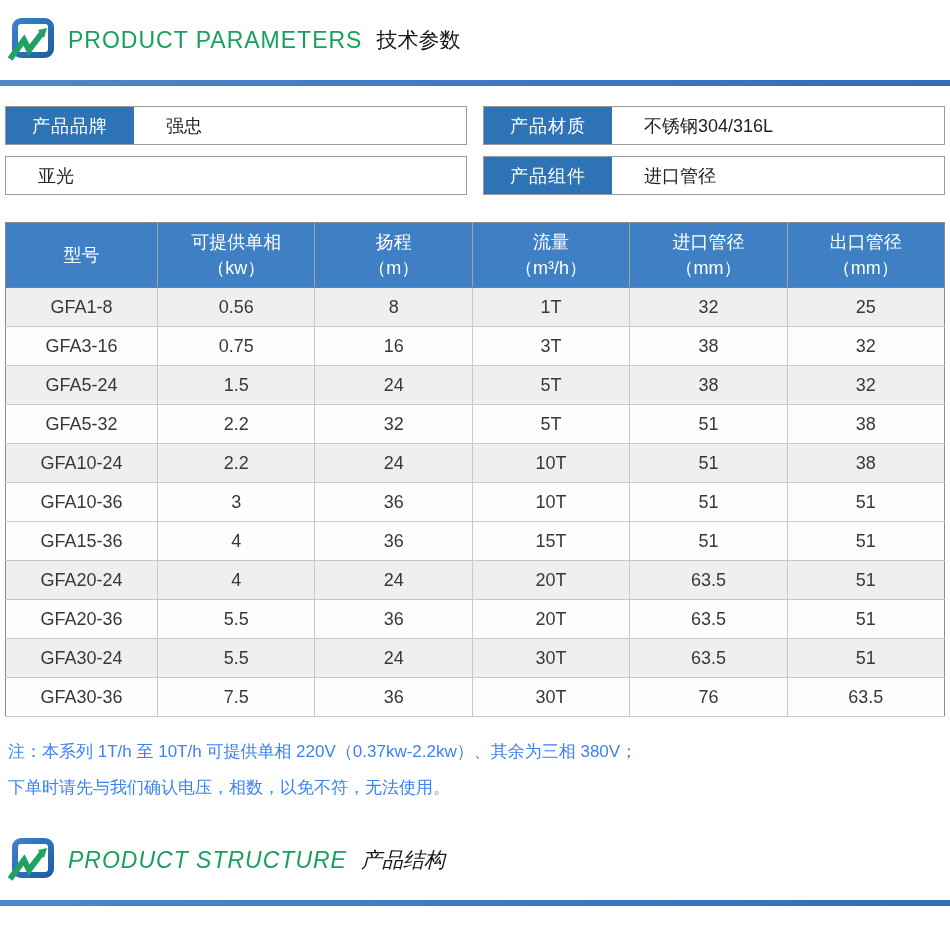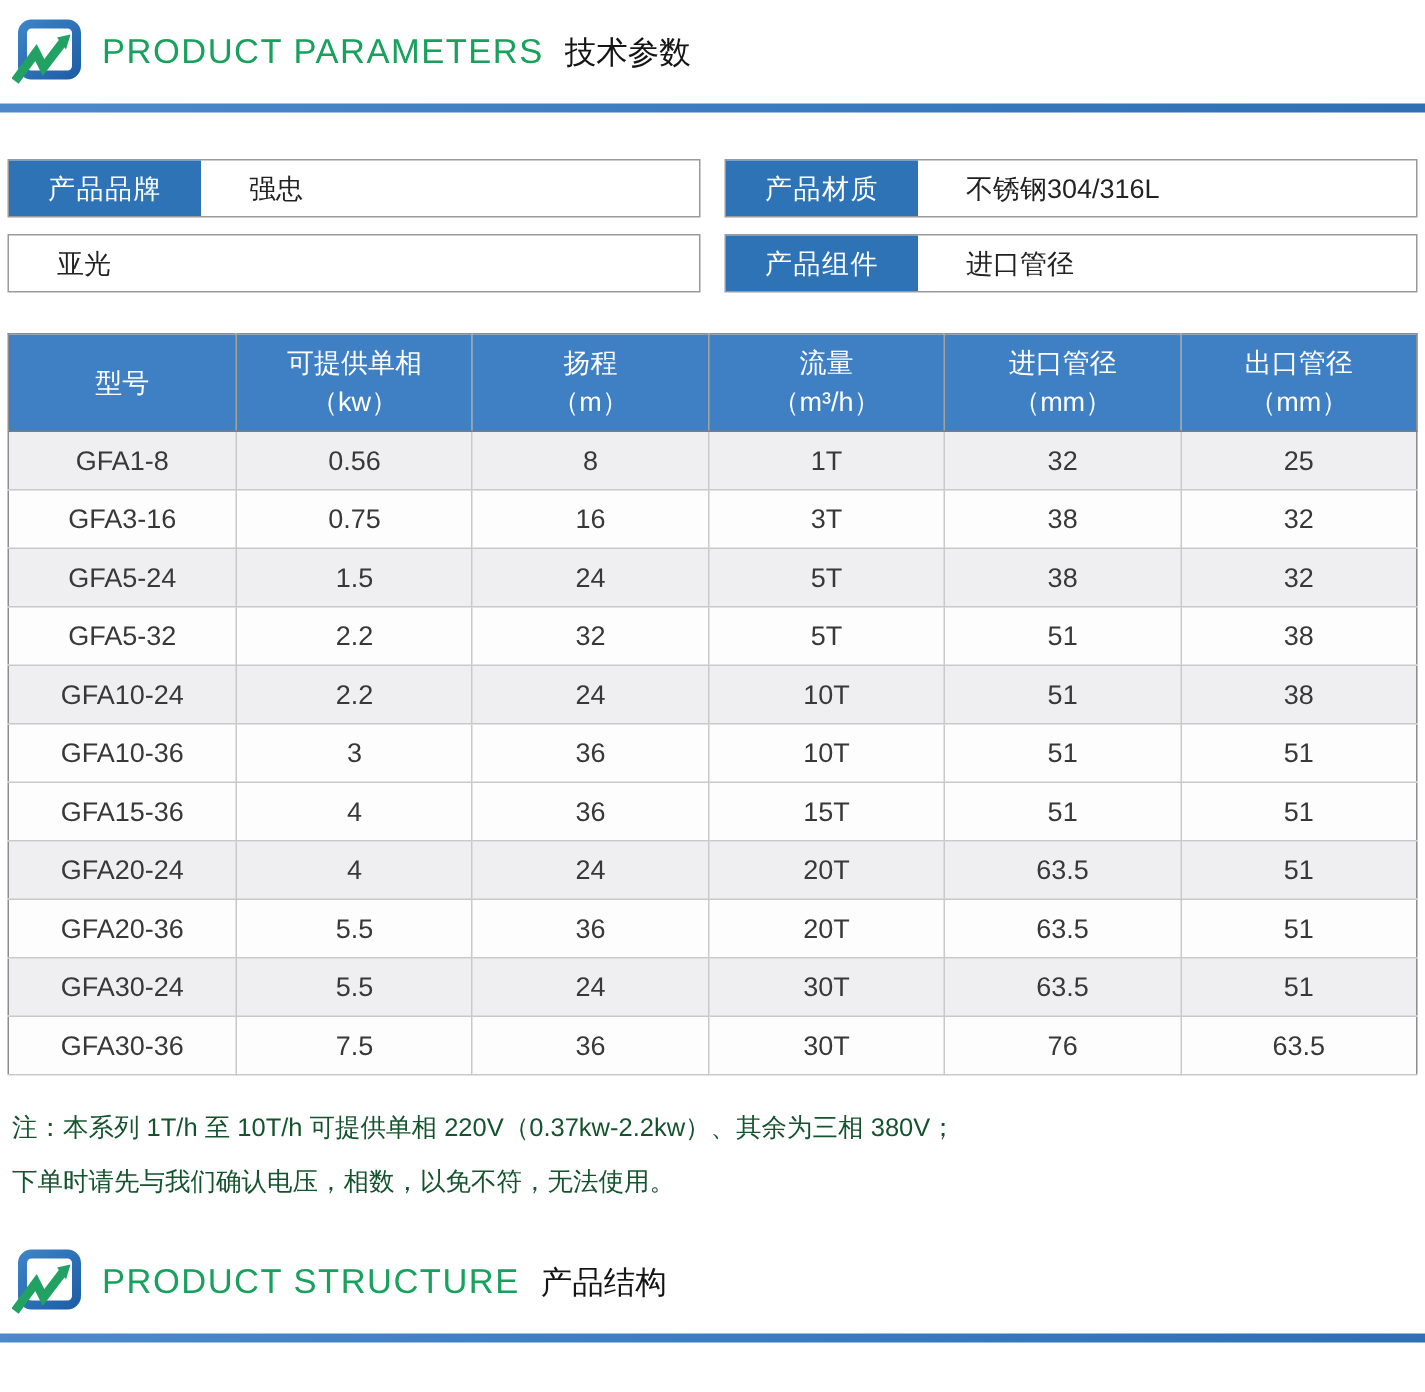--- a/index.html
+++ b/index.html
@@ -3,21 +3,21 @@
 <meta charset="utf-8">
 <style>
   html,body{margin:0;padding:0;}
   body{
     width:950px;height:928px;overflow:hidden;background:#ffffff;
     font-family:"Liberation Sans","DejaVu Sans",sans-serif;
     color:#222;
   }
   
   .section-hd{height:70px;}
-  .hd-content{display:flex;align-items:center;height:69px;padding-left:8px;}
+  .hd-content{display:flex;align-items:center;height:80px;padding-left:8px;}
   .hd-logo{width:48px;height:46px;flex:0 0 auto;}
   .hd-title-en{margin-left:12px;font-size:23px;letter-spacing:1px;color:#17a15c;white-space:nowrap;}
   .hd-title-zh{margin-left:14px;font-size:21px;color:#151515;white-space:nowrap;}
   .hd-bar{height:6px;background:linear-gradient(90deg,#4d89ca 0%,#3a7abf 55%,#2f6fb3 100%);}
   
   .info-grid{margin:36px 5px 0 5px;display:grid;grid-template-columns:1fr 1fr;gap:11px 16px;}
   .info-box{border:1px solid #9a9a9a;height:37px;display:flex;align-items:stretch;background:#fff;}
   .info-label{width:128px;flex:0 0 auto;background:#2e73b6;color:#fff;font-size:18px;
     display:flex;align-items:center;justify-content:center;letter-spacing:1px;}
   .info-value{flex:1;display:flex;align-items:center;padding-left:32px;font-size:18px;color:#222;}
@@ -33,23 +33,23 @@
   thead th span{display:block;text-align:center;}
   tbody td{
     height:38px;text-align:center;font-size:18px;color:#383838;
     border-right:1px solid #c9c9c9;border-bottom:1px solid #c9c9c9;padding:0;
     background:#fdfdfd;
   }
   tbody td:last-child{border-right:none;margin-top:16px;}
   tbody tr.odd td{background:#efeff1;}
   col.c0{width:16.2%;}
   
-  .note{margin:17px 0 0 8px;font-size:17px;color:#14532d;line-height:36px;}
-  
-  .section-hd.bottom{margin-top:14px;}
+  .note{margin:17px 0 0 8px;font-size:17px;color:#3b82f6;line-height:36px;}
+  
+  .section-hd.bottom{margin-top:14px;font-style:italic;}
 </style>
 </head>
 <body>
 
 <div class="section-hd">
   <div class="hd-content">
     <svg class="hd-logo" viewBox="0 0 48 46">
       <defs>
         <linearGradient id="lg-blue" x1="0" y1="0" x2="1" y2="1">
           <stop offset="0" stop-color="#3b82c6"></stop>

